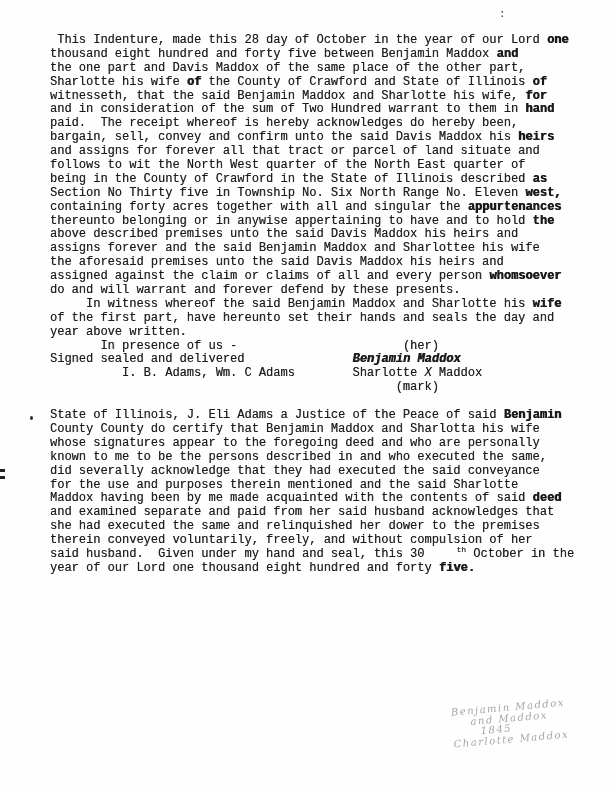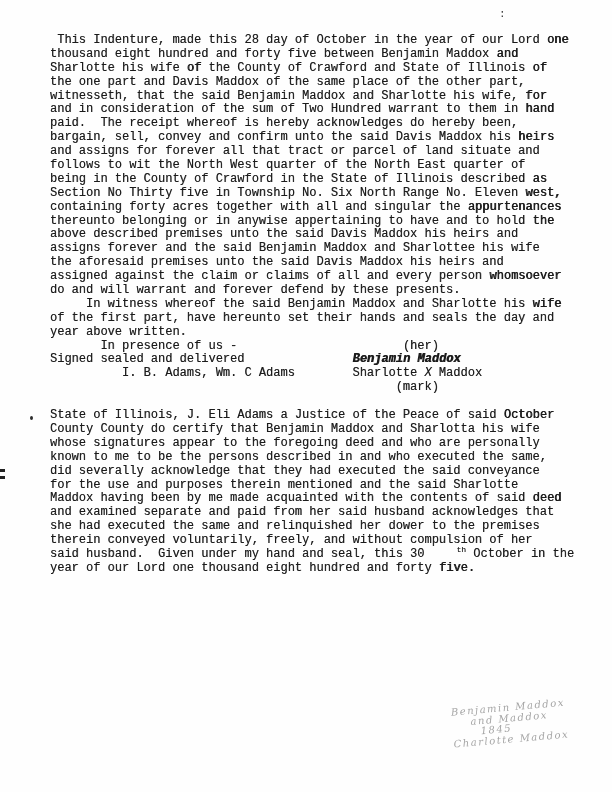--- a/index.html
+++ b/index.html
@@ -21,21 +21,21 @@
     top: 34px;
     width: 540px;
   }
   .para { margin: 0; }
   .line {
     white-space: pre;
     line-height: 13.9px;
     height: 13.9px;
     text-shadow: 0.3px 0 0 rgba(20,20,20,0.55);
   }
-  .b  { font-weight: normal; text-shadow: 0.6px 0 0 rgba(0,0,0,0.9); }
+  .b  { font-weight: bold; text-shadow: 0.6px 0 0 rgba(0,0,0,0.9); }
   .i  { font-style: italic; }
   .bi { font-style: italic; font-weight: bold; text-shadow: 0.6px 0 0 rgba(0,0,0,0.85); }
   sup { font-size: 8px; line-height: 0; vertical-align: super; margin-left: 32px; }
   .gap-before { margin-top: 13.9px; }
 
   .handwriting {
     position: absolute;
     left: 452px;
     top: 700px;
     width: 175px;
@@ -84,22 +84,22 @@
 <body>
 
 <div class="page">
 
   <div class="artifact-colon">:</div>
 
   <div class="body-text">
     <div class="para">
         <div class="line"><span> This Indenture, made this 28 day of October in the year of our Lord </span><span class="b">one</span></div>
         <div class="line"><span>thousand eight hundred and forty five between Benjamin Maddox </span><span class="b">and</span></div>
+        <div class="line"><span>the one part and Davis Maddox of the same place of the other part,</span></div>
         <div class="line"><span>Sharlotte his wife </span><span class="b">of</span><span> the County of Crawford and State of Illinois </span><span class="b">of</span></div>
-        <div class="line"><span>the one part and Davis Maddox of the same place of the other part,</span></div>
         <div class="line"><span>witnesseth, that the said Benjamin Maddox and Sharlotte his wife, </span><span class="b">for</span></div>
         <div class="line"><span>and in consideration of the sum of Two Hundred warrant to them in </span><span class="b">hand</span></div>
         <div class="line"><span>paid.  The receipt whereof is hereby acknowledges do hereby been,</span></div>
         <div class="line"><span>bargain, sell, convey and confirm unto the said Davis Maddox his </span><span class="b">heirs</span></div>
         <div class="line"><span>and assigns for forever all that tract or parcel of land situate and</span></div>
         <div class="line"><span>follows to wit the North West quarter of the North East quarter of</span></div>
         <div class="line"><span>being in the County of Crawford in the State of Illinois described </span><span class="b">as</span></div>
         <div class="line"><span>Section No Thirty five in Township No. Six North Range No. Eleven </span><span class="b">west,</span></div>
         <div class="line"><span>containing forty acres together with all and singular the </span><span class="b">appurtenances</span></div>
         <div class="line"><span>thereunto belonging or in anywise appertaining to have and to hold </span><span class="b">the</span></div>
@@ -114,21 +114,21 @@
         <div class="line"><span>of the first part, have hereunto set their hands and seals the day and</span></div>
         <div class="line"><span>year above written.</span></div>
       </div>
     <div class="para">
         <div class="line"><span>       In presence of us -</span><span>                       </span><span>(her)</span></div>
         <div class="line"><span>Signed sealed and delivered</span><span>               </span><span class="bi">Benjamin Maddox</span></div>
         <div class="line"><span>          I. B. Adams, Wm. C Adams</span><span>        </span><span>Sharlotte </span><span class="i">X</span><span> Maddox</span></div>
         <div class="line"><span>                                                (mark)</span></div>
       </div>
     <div class="para gap-before">
-        <div class="line"><span>State of Illinois, J. Eli Adams a Justice of the Peace of said </span><span class="b">October</span></div>
+        <div class="line"><span>State of Illinois, J. Eli Adams a Justice of the Peace of said </span><span class="b">Benjamin</span></div>
         <div class="line"><span>County County do certify that Benjamin Maddox and Sharlotta his wife</span></div>
         <div class="line"><span>whose signatures appear to the foregoing deed and who are personally</span></div>
         <div class="line"><span>known to me to be the persons described in and who executed the same,</span></div>
         <div class="line"><span>did severally acknowledge that they had executed the said conveyance</span></div>
         <div class="line"><span>for the use and purposes therein mentioned and the said Sharlotte</span></div>
         <div class="line"><span>Maddox having been by me made acquainted with the contents of said </span><span class="b">deed</span></div>
         <div class="line"><span>and examined separate and paid from her said husband acknowledges that</span></div>
         <div class="line"><span>she had executed the same and relinquished her dower to the premises</span></div>
         <div class="line"><span>therein conveyed voluntarily, freely, and without compulsion of her</span></div>
         <div class="line"><span>said husband.  Given under my hand and seal, this 30</span><sup>th</sup><span> October in the</span></div>

